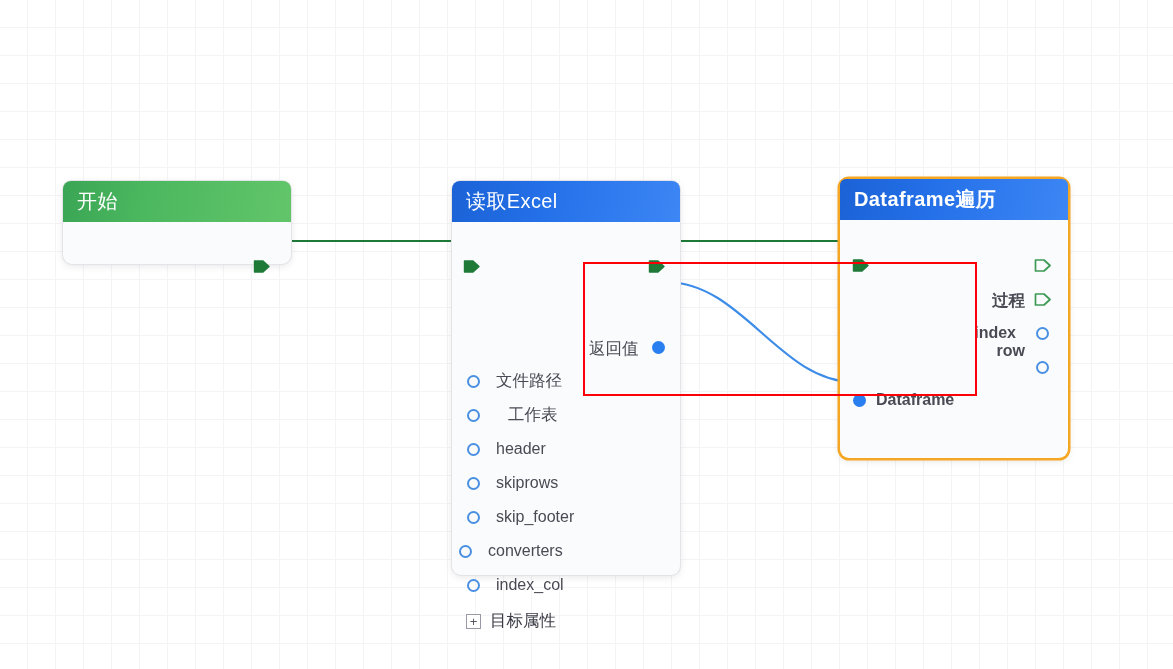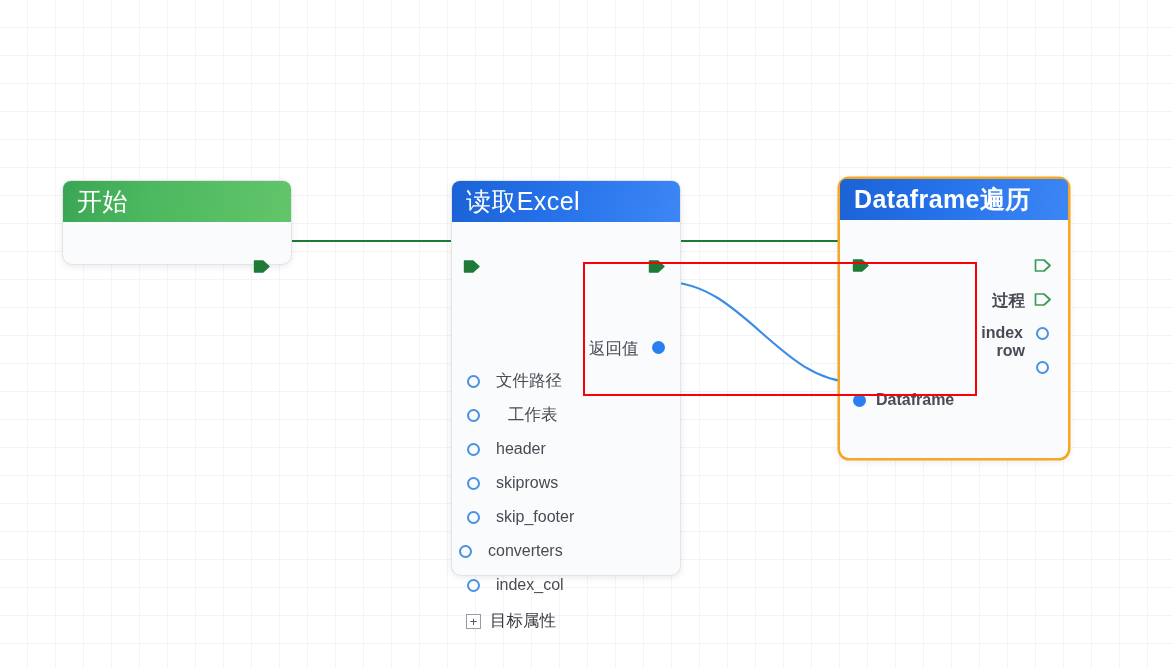--- a/index.html
+++ b/index.html
@@ -37,21 +37,21 @@
     border-radius: 9px;
     box-shadow: 0 0 0 1px #e3e3e8, 0 2px 7px rgba(60,64,80,0.13);
   }
   .node-header {
     height: 41px;
     border-radius: 8px 8px 0 0;
     display: flex;
     align-items: center;
     padding-left: 14px;
     color: #ffffff;
-    font-size: 25px;
+    font-size: 20px;
     letter-spacing: .4px;
     overflow: hidden;
   }
   .node-header.green {
     background: linear-gradient(100deg, #3aa655 0%, #4cb85f 38%, #62c56a 100%);
   }
   .node-header.blue {
     background: linear-gradient(100deg, #1b62d6 0%, #2470e8 40%, #3c86f5 100%);
   }
   .node-body { position: relative; margin-top: 24px; }
@@ -231,21 +231,21 @@
           </svg>
       </div>
 
       <span class="port-label zh right" style="left:120px; top:46px; width:65px;">过程</span>
       <div class="exec-port" style="left:194px; top:47px;">
         <svg viewBox="0 0 17 17">
             <path d="M1.5 3 L10 3 L16 8.5 L10 14 L1.5 14 Z" fill="none" stroke="#3c9a55" stroke-width="1.7" stroke-linejoin="round"></path>
           </svg>
       </div>
 
-      <span class="port-label right" style="left:108px; top:80px; width:75px;">index</span>
+      <span class="port-label right" style="left:101px; top:80px; width:75px;">index</span>
       <div class="data-port hollow" style="left:196px; top:83px;"></div>
 
       <span class="port-label right" style="left:110px; top:98px; width:75px;">row</span>
       <div class="data-port hollow" style="left:196px; top:117px;"></div>
 
       <div class="data-port filled" style="left:13px; top:150px;"></div>
       <span class="port-label" style="left:36px; top:147px;">Dataframe</span>
     </div>
   </div>
 

